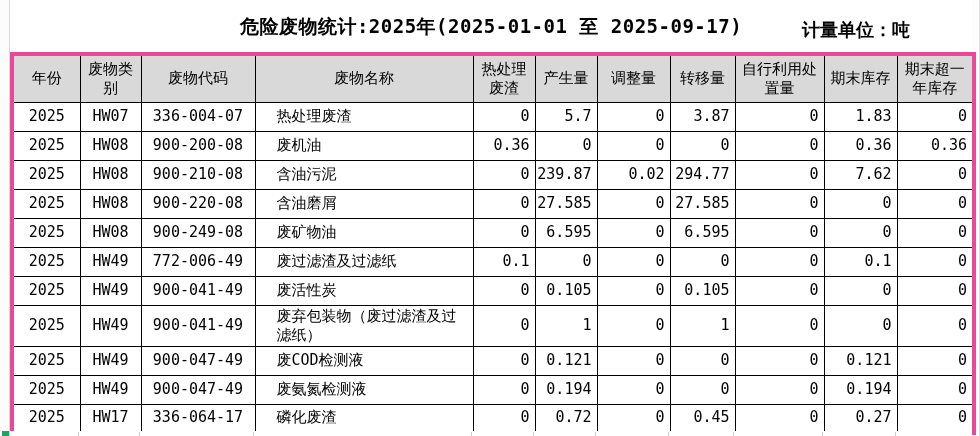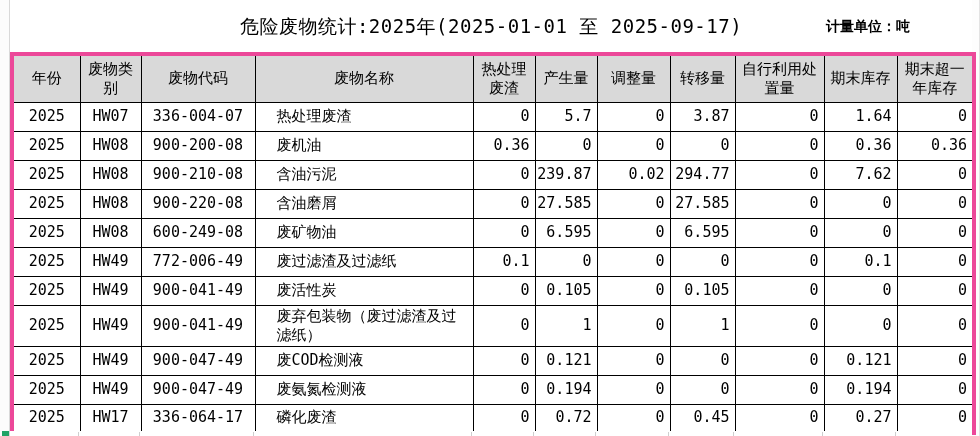--- a/index.html
+++ b/index.html
@@ -16,25 +16,25 @@
     background:#fcfcfc; border-right:1px solid #d9d9d9;
   }
   .right-strip {
     position:absolute; left:972px; top:0; width:8px; height:436px;
     background:#fdfdfd; border-right:1px solid #e3e3e3;
   }
   
   .titlebar { position:absolute; left:10px; top:0; width:962px; height:52px; background:#fff; }
   .title {
     position:absolute; left:0; right:0; top:14px; text-align:center;
-    font-size:19px; font-weight:normal; letter-spacing:0.5px; white-space:nowrap;
+    font-size:19px; font-weight:bold; letter-spacing:0.5px; white-space:nowrap;
   }
   .unit {
     position:absolute; right:62px; top:18px;
-    font-size:14px; font-weight:bold; white-space:nowrap;
+    font-size:18px; font-weight:bold; white-space:nowrap;
   }
   
   table.report {
     position:absolute; left:10px; top:52px; width:962px;
     border-collapse:collapse; table-layout:fixed;
     border:4px solid #ec4899;
     font-size:15px;
   }
   table.report th, table.report td {
     border:1px solid #000; overflow:hidden; vertical-align:middle;
@@ -103,21 +103,21 @@
         <tr>
           <td class="a-c">2025</td>
           <td class="a-c">HW07</td>
           <td class="a-c">336-004-07</td>
           <td class="a-l">热处理废渣</td>
           <td class="a-r">0</td>
           <td class="a-r">5.7</td>
           <td class="a-r">0</td>
           <td class="a-r">3.87</td>
           <td class="a-r">0</td>
-          <td class="a-r">1.64</td>
+          <td class="a-r">1.83</td>
           <td class="a-r">0</td>
         </tr>
         <tr>
           <td class="a-c">2025</td>
           <td class="a-c">HW08</td>
           <td class="a-c">900-200-08</td>
           <td class="a-l">废机油</td>
           <td class="a-r">0.36</td>
           <td class="a-r">0</td>
           <td class="a-r">0</td>
@@ -148,21 +148,21 @@
           <td class="a-r">27.585</td>
           <td class="a-r">0</td>
           <td class="a-r">27.585</td>
           <td class="a-r">0</td>
           <td class="a-r">0</td>
           <td class="a-r">0</td>
         </tr>
         <tr>
           <td class="a-c">2025</td>
           <td class="a-c">HW08</td>
-          <td class="a-c">600-249-08</td>
+          <td class="a-c">900-249-08</td>
           <td class="a-l">废矿物油</td>
           <td class="a-r">0</td>
           <td class="a-r">6.595</td>
           <td class="a-r">0</td>
           <td class="a-r">6.595</td>
           <td class="a-r">0</td>
           <td class="a-r">0</td>
           <td class="a-r">0</td>
         </tr>
         <tr>

